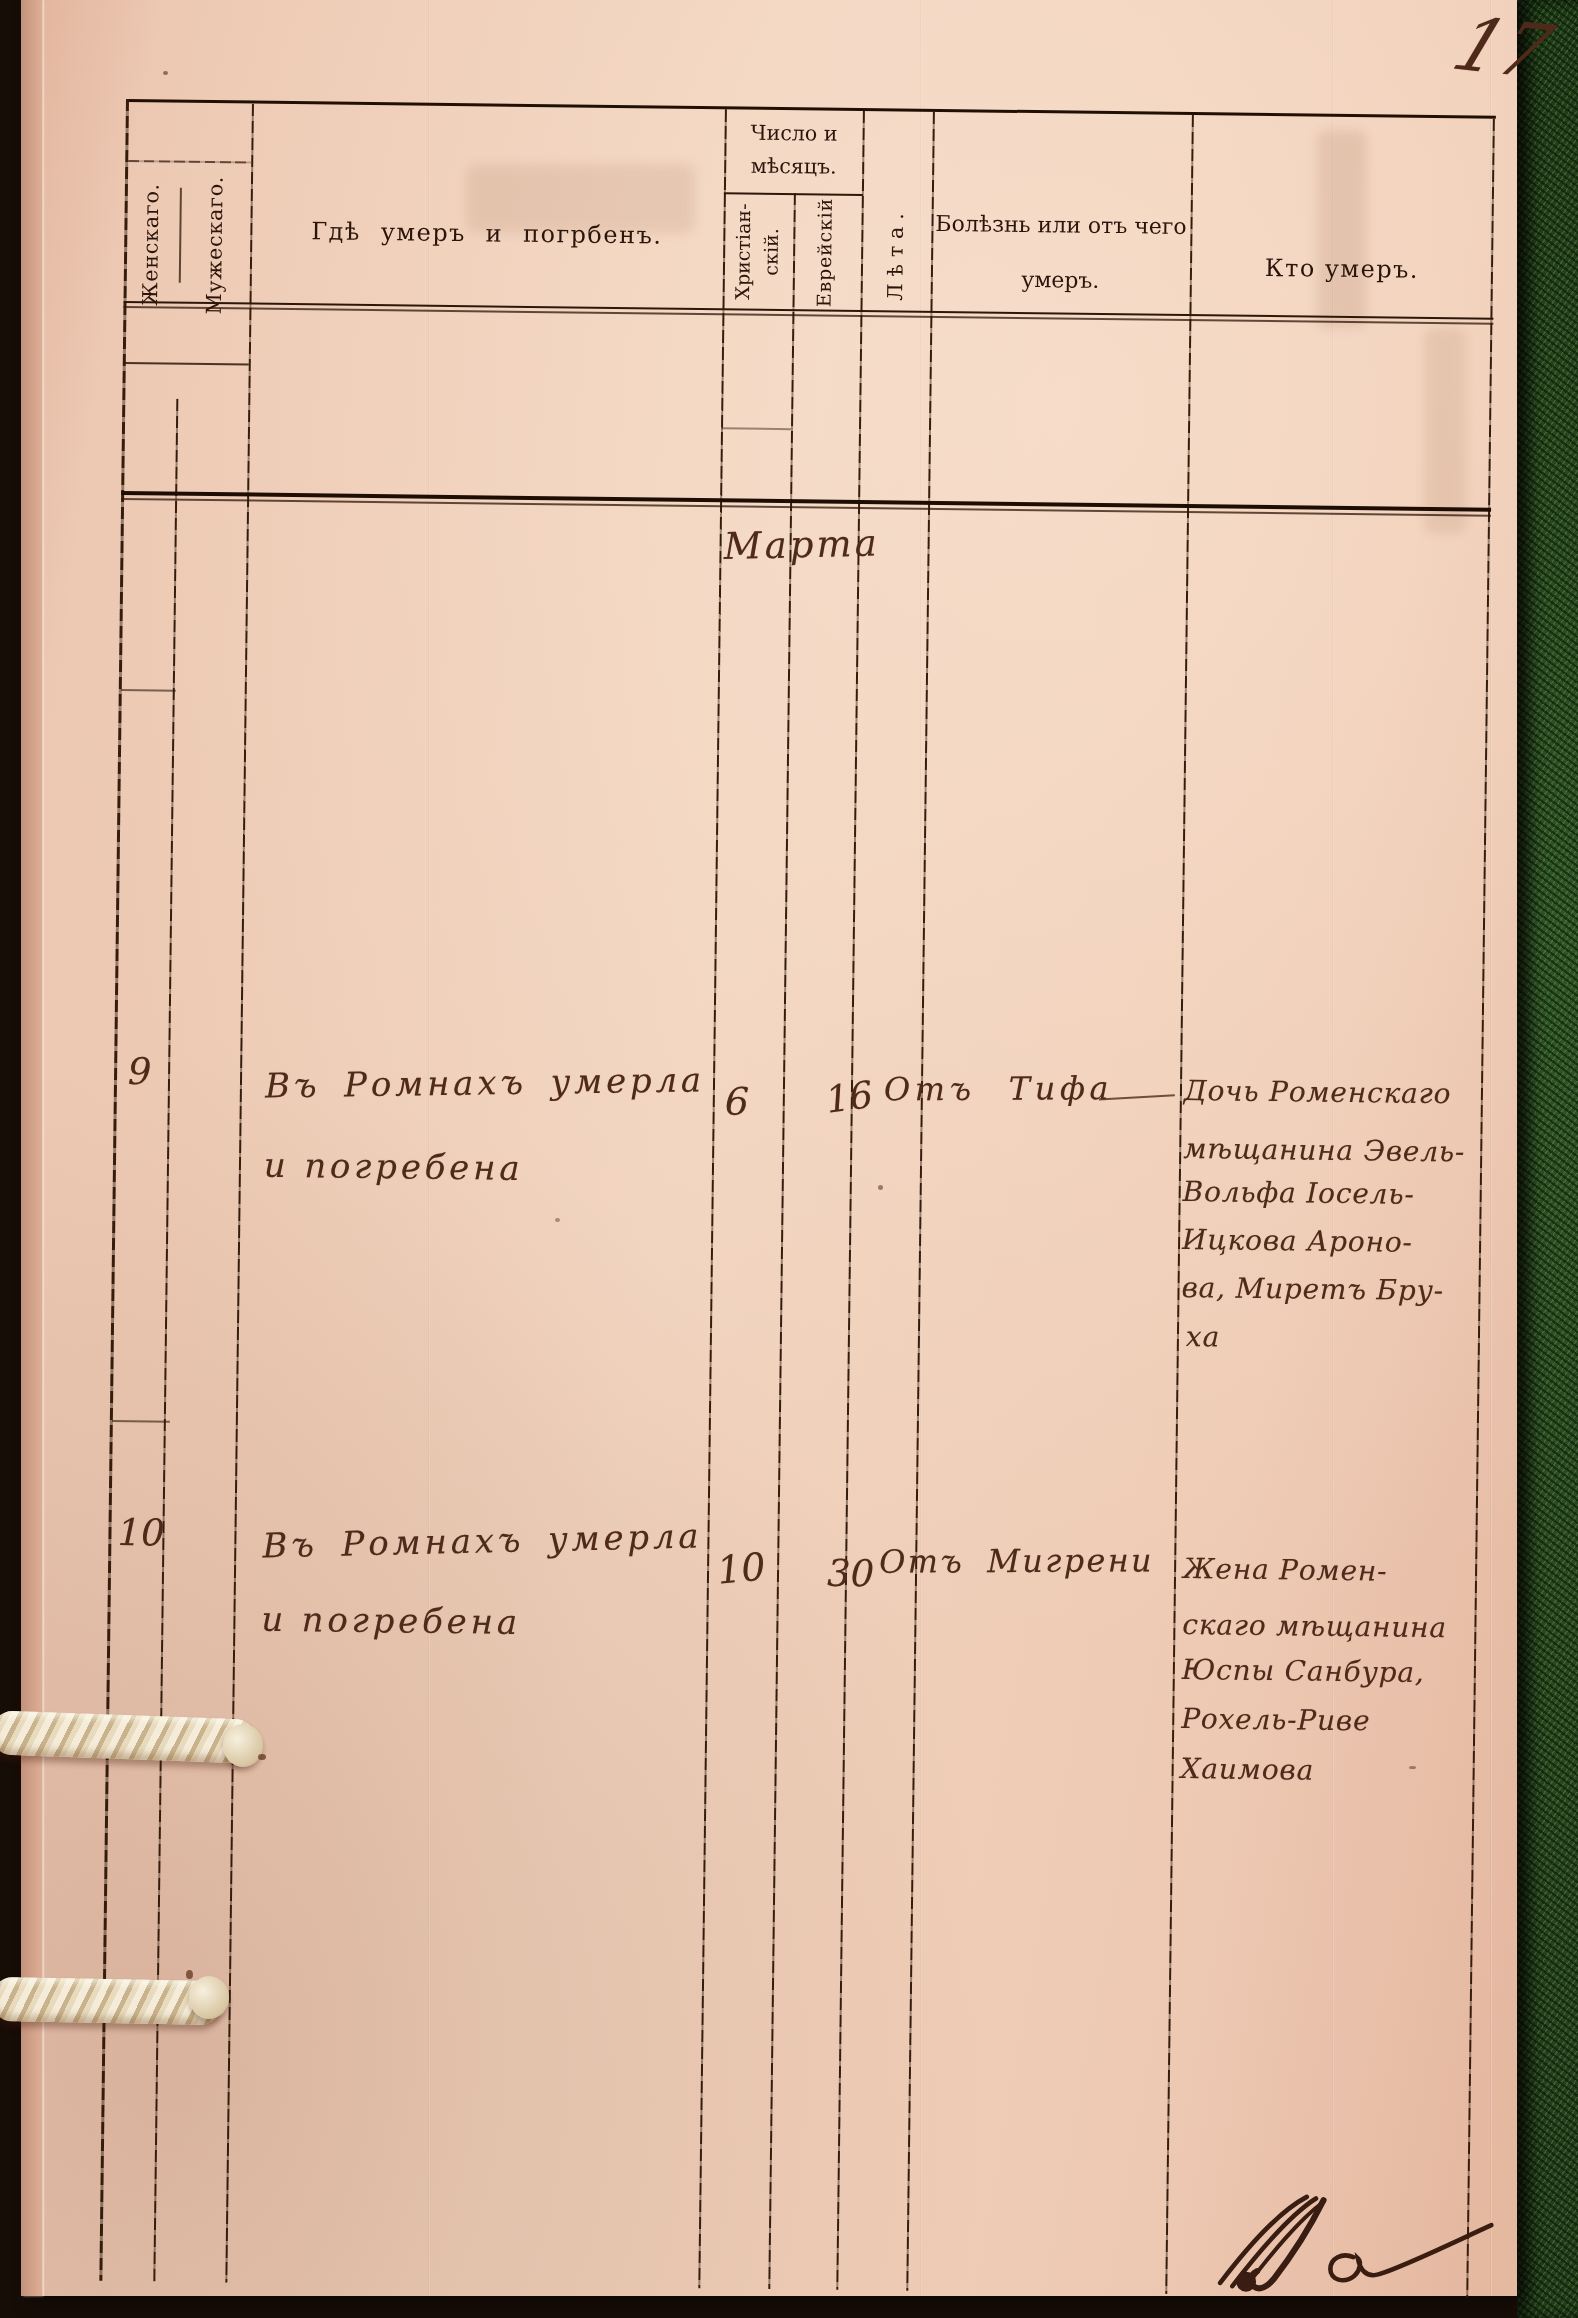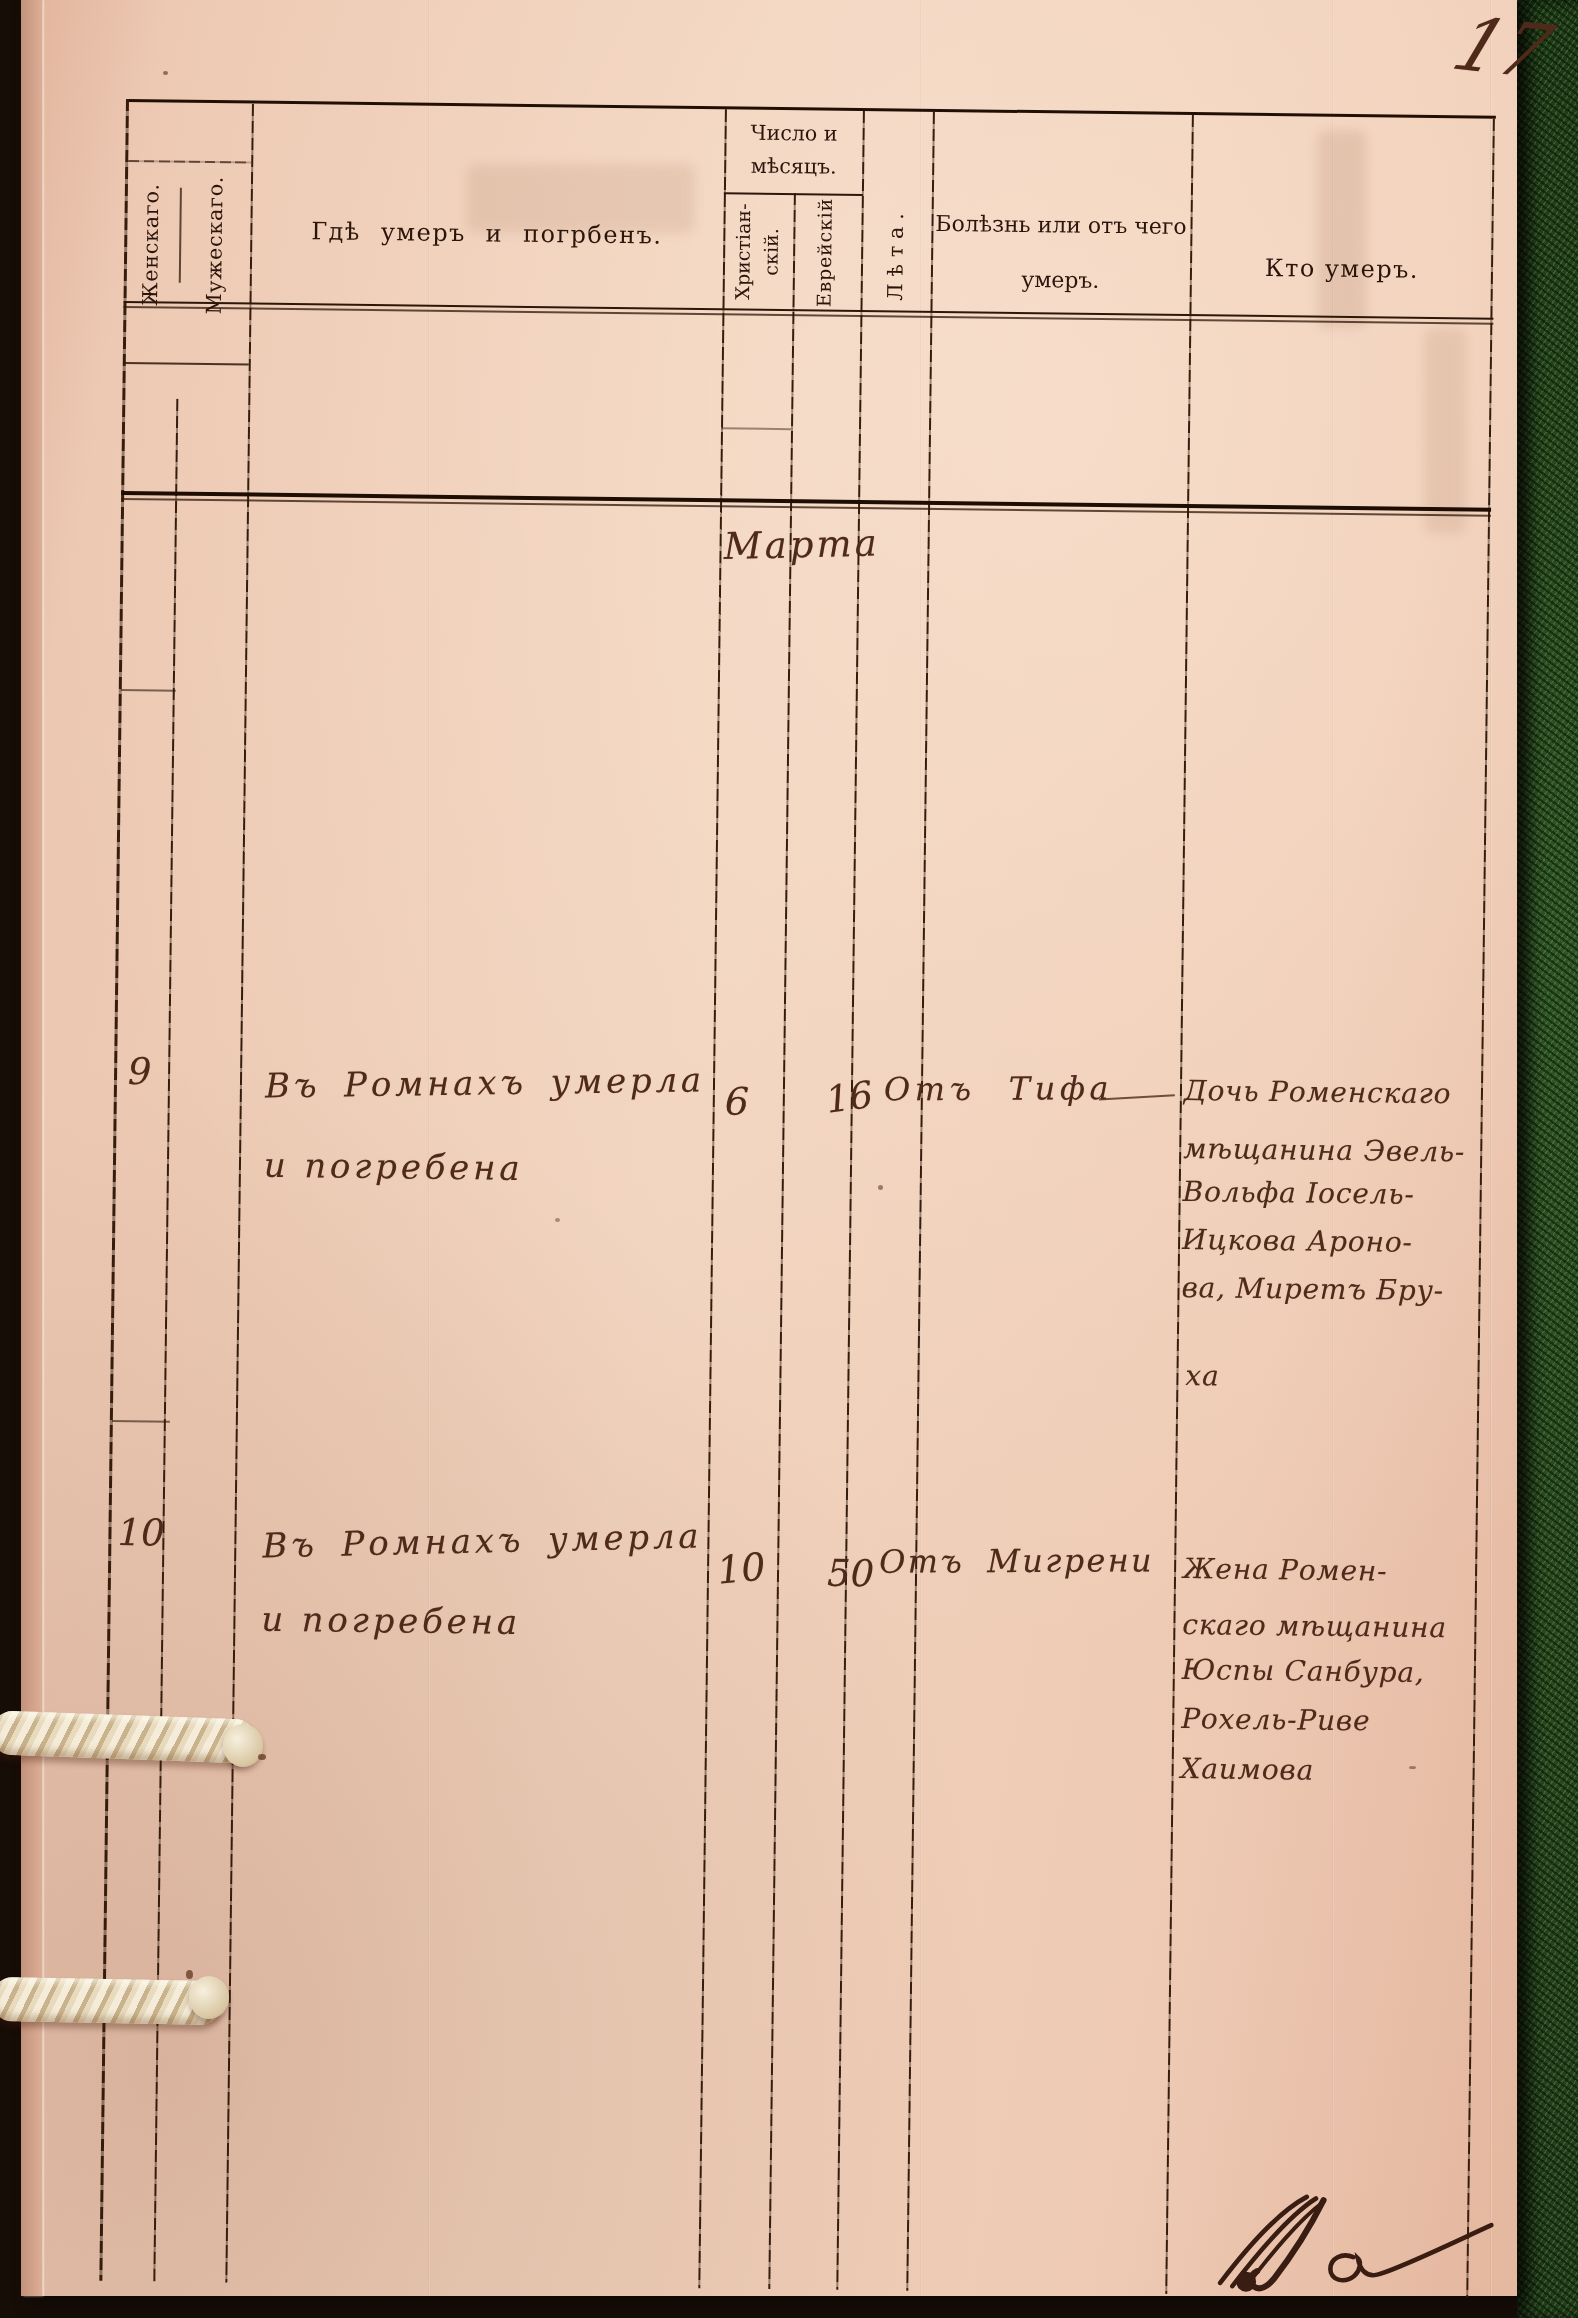--- a/index.html
+++ b/index.html
@@ -137,27 +137,27 @@
   <div class="hw" style="left:151px;top:1044px;font-size:34px;letter-spacing:3.8px;">и погребена</div>
   <div class="hw" style="left:611px;top:973px;font-size:38px;">6</div>
   <div class="hw" style="left:712px;top:968px;font-size:37px;transform:rotate(-8deg);">16</div>
   <div class="hw" style="left:770px;top:960px;font-size:32px;letter-spacing:4.6px;word-spacing:18.3px;transform:rotate(-1deg);">Отъ Тифа</div>
   <div class="ln-soft" style="left:985px;top:985px;width:76px;height:2.3px;transform:rotate(-4deg);background:rgba(79,42,27,.8);"></div>
   <div class="hw" style="left:1070px;top:962px;font-size:28px;letter-spacing:0.8px;">Дочь Роменскаго</div>
   <div class="hw" style="left:1070px;top:1020px;font-size:28px;letter-spacing:0.8px;">мѣщанина Эвель-</div>
   <div class="hw" style="left:1070px;top:1063px;font-size:28px;letter-spacing:0.8px;">Вольфа Іосель-</div>
   <div class="hw" style="left:1070px;top:1111px;font-size:28px;letter-spacing:0.8px;">Ицкова Ароно-</div>
   <div class="hw" style="left:1070px;top:1159px;font-size:28px;letter-spacing:0.8px;">ва, Миретъ Бру-</div>
-  <div class="hw" style="left:1075px;top:1208px;font-size:28px;letter-spacing:0.8px;margin-top:39px;">ха</div>
+  <div class="hw" style="left:1075px;top:1208px;font-size:28px;letter-spacing:0.8px;">ха</div>
 
   <div class="hw" style="left:9.2px;top:1412px;font-size:37px;">10</div>
   <div class="hw" style="left:154px;top:1417px;font-size:34px;letter-spacing:3.8px;word-spacing:9.2px;transform:rotate(-2deg);">Въ Ромнахъ умерла</div>
   <div class="hw" style="left:154px;top:1498px;font-size:34px;letter-spacing:3.8px;">и погребена</div>
   <div class="hw" style="left:609px;top:1440px;font-size:38px;transform:rotate(-6deg);">10</div>
-  <div class="hw" style="left:719px;top:1444px;font-size:37px;">50</div>
+  <div class="hw" style="left:719px;top:1444px;font-size:37px;">30</div>
   <div class="hw" style="left:771px;top:1432px;font-size:32px;letter-spacing:2.3px;word-spacing:10.7px;transform:rotate(-1deg);">Отъ Мигрени</div>
   <div class="hw" style="left:1075px;top:1440px;font-size:28px;letter-spacing:0.8px;">Жена Ромен-</div>
   <div class="hw" style="left:1075px;top:1496px;font-size:28px;letter-spacing:0.8px;">скаго мѣщанина</div>
   <div class="hw" style="left:1075px;top:1541px;font-size:28px;letter-spacing:0.8px;">Юспы Санбура,</div>
   <div class="hw" style="left:1075px;top:1590px;font-size:28px;letter-spacing:0.8px;">Рохель-Риве</div>
   <div class="hw" style="left:1075px;top:1640px;font-size:28px;letter-spacing:0.8px;">Хаимова</div>
 
   <svg class="abs" style="left:1107px;top:2077px;" width="298" height="115" viewBox="0 0 390 150">
     <g stroke="#3a1d12" fill="none" stroke-linecap="round">
       <path d="M18,122 C55,72 95,27 130,8" stroke-width="6"></path>

